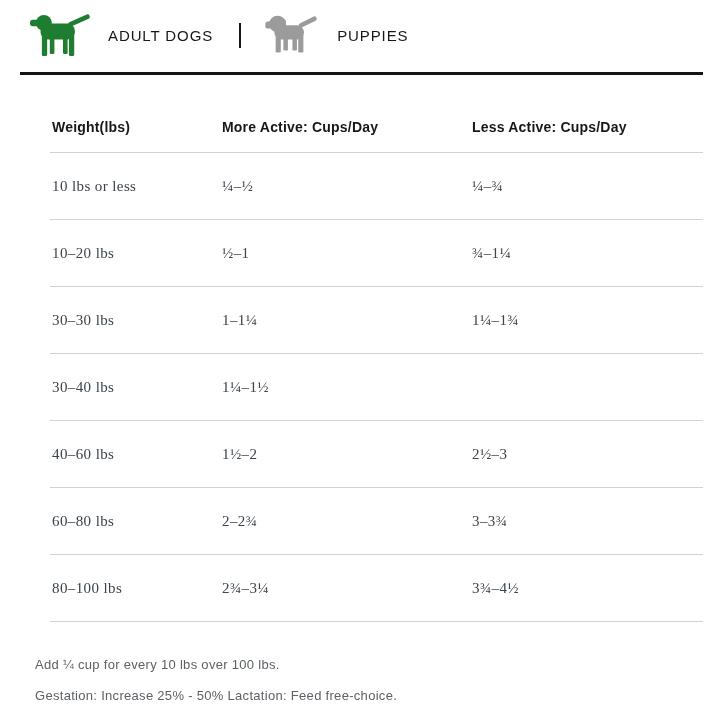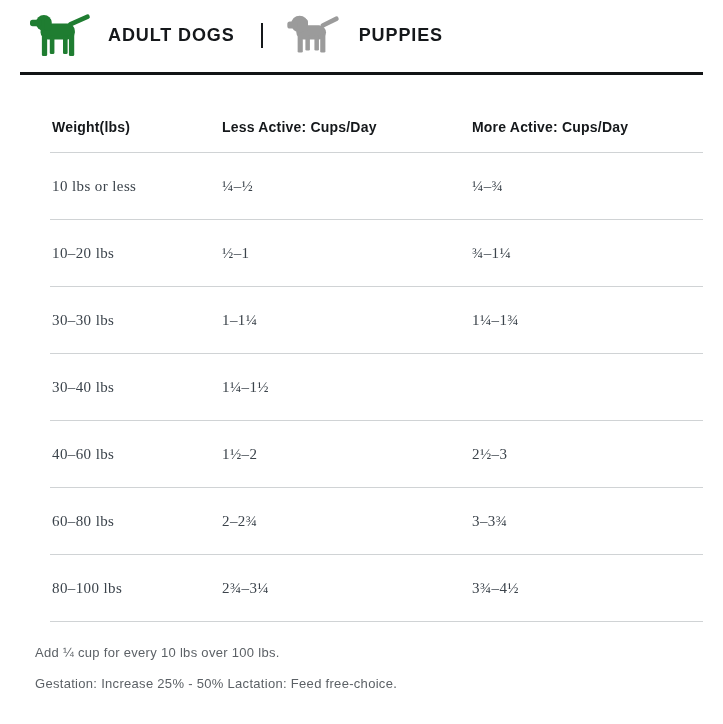--- a/index.html
+++ b/index.html
@@ -9,21 +9,21 @@
     font-family: "Liberation Sans", sans-serif;
     color: #15181b;
     overflow: hidden;
   }
   .container { padding: 6px 20px 0 20px; }
 
   
   .tabs { display: flex; align-items: center; height: 58px; padding-left: 10px; }
   .tab { display: flex; align-items: center; gap: 12px; cursor: pointer; }
   .tab-label {
-    font-weight: bold; font-size: 18px; letter-spacing: 0.9px;
+    font-weight: normal; font-size: 15px; letter-spacing: 0.9px;
     color: #15181b; text-transform: uppercase; white-space: nowrap;
   }
   .tab-divider { width: 2px; height: 25px; background: #15181b; margin: 0 24px 0 26px; }
   .icon-adult { width: 66px; height: 45px; }
   .icon-puppy { width: 60px; height: 40px; }
   .top-rule { height: 3px; background: #121416; margin-top: 8px; }
 
   
   .feed-table { margin-left: 30px; }
   .thead, .row {
@@ -37,21 +37,21 @@
     letter-spacing: 0.2px;
   }
   .row {
     height: 67px; align-items: center;
     font-size: 15px; color: #3b434b; letter-spacing: 0.4px;
     padding-left: 2px;
     font-family: Liberation Serif, serif;
   }
 
   
-  .notes { margin: 15px 0 0 15px; font-size: 13px; color: #5c6166; letter-spacing: 0.3px; }
+  .notes { margin: 27px 0 0 15px; font-size: 13px; color: #5c6166; letter-spacing: 0.3px; }
   .notes .note-line { line-height: 31px; }
 </style>
 </head>
 <body>
 
 <div class="container">
 
   <div class="tabs">
     <div class="tab">
       <svg class="icon-adult" viewBox="0 0 100 68" aria-hidden="true">
@@ -88,22 +88,22 @@
       </svg>
       <span class="tab-label">PUPPIES</span>
     </div>
   </div>
 
   <div class="top-rule"></div>
 
   <div class="feed-table">
     <div class="thead">
       <div>Weight(lbs)</div>
+      <div>More Active: Cups/Day</div>
       <div>Less Active: Cups/Day</div>
-      <div>More Active: Cups/Day</div>
     </div>
 
     <div class="row">
       <div>10 lbs or less</div>
       <div>¼–½</div>
       <div>¼–¾</div>
     </div>
     <div class="row">
       <div>10–20 lbs</div>
       <div>½–1</div>

